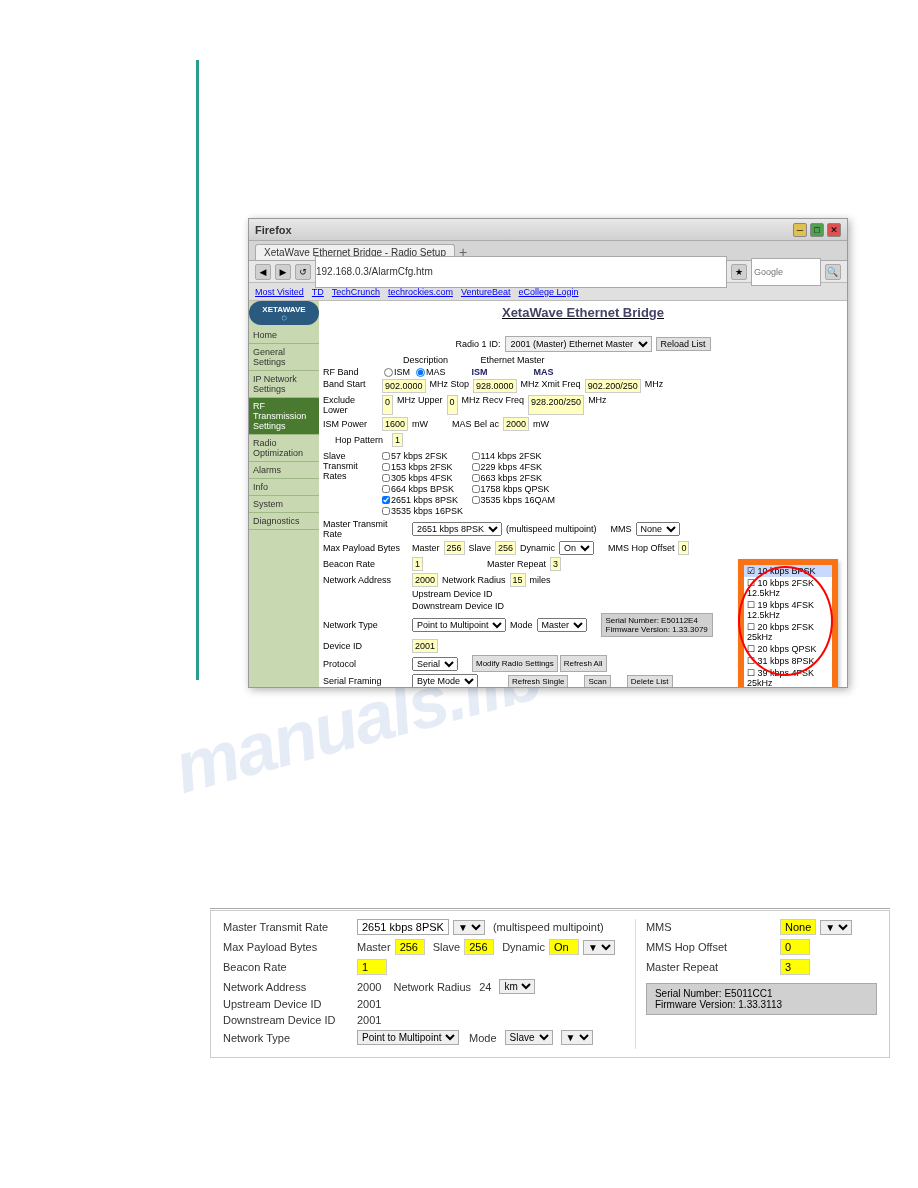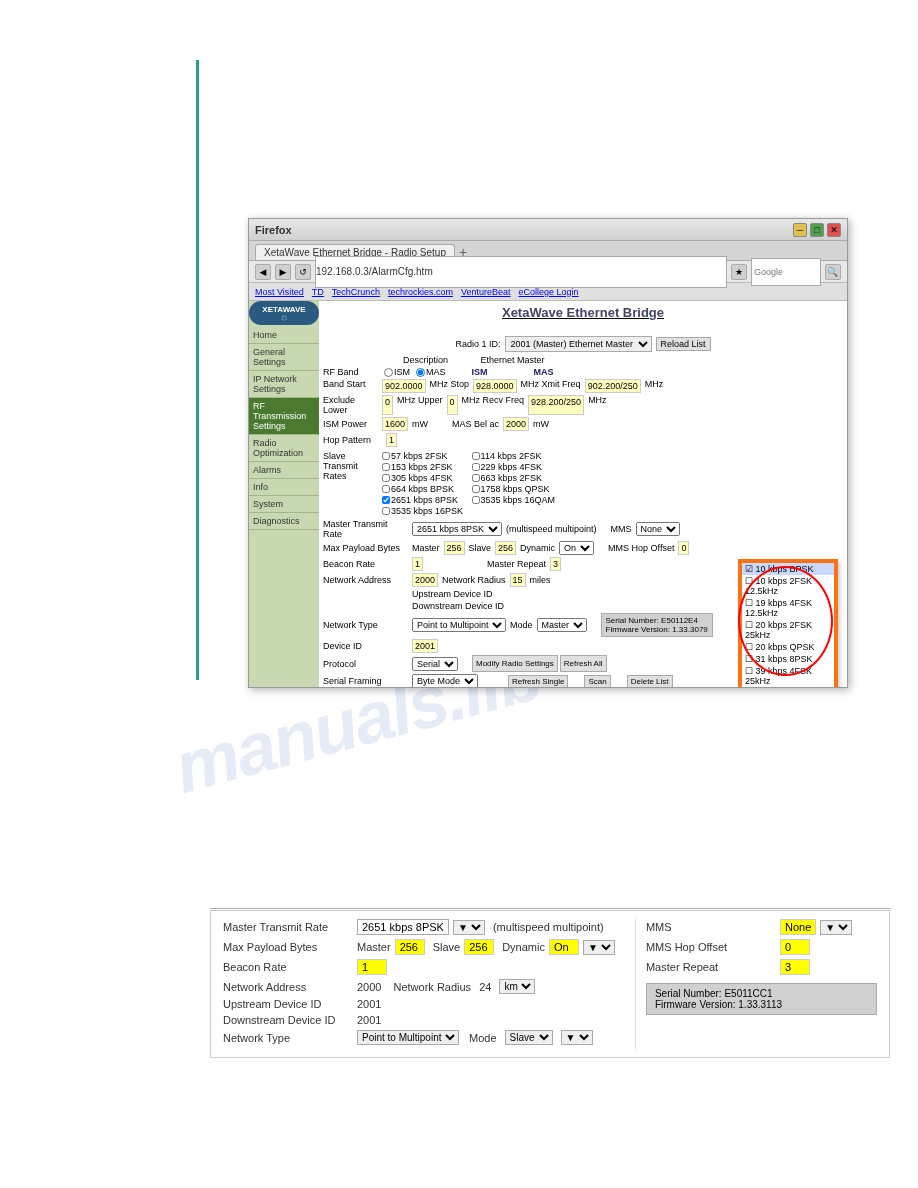--- a/index.html
+++ b/index.html
@@ -211,21 +211,21 @@
       pointer-events: none;
       z-index: 10;
     }
 
     
     .rates-dropdown {
       position: absolute;
       top: 108px;
       right: 5px;
       background: white;
-      border: 4px solid #f97316;
+      border: 6px solid #f97316;
       width: 100px;
       font-size: 9px;
       z-index: 5;
       box-shadow: 2px 2px 4px rgba(0,0,0,0.2);
     }
     .rates-dropdown-item {
       padding: 1px 3px;
       display: flex;
       align-items: center;
       gap: 2px;
@@ -434,21 +434,21 @@
 
         <div style="display:flex; font-size:9px; margin-bottom:2px; gap:4px;align-items:center;">
           <span style="width:55px;">ISM Power</span>
           <span class="form-value">1600</span>
           <span>mW</span>
           <span style="margin-left:20px;">MAS Bel ac</span>
           <span class="form-value">2000</span>
           <span>mW</span>
         </div>
 
-        <div style="display:flex; font-size:9px; margin-bottom:4px; gap:8px; align-items:center;">
+        <div style="display:flex; font-size:9px; margin-bottom:4px; gap:2px; align-items:center;margin-left:12px;">
           <span style="width:55px;">Hop Pattern</span>
           <span class="form-value">1</span>
         </div>
 
         <div style="display:flex; gap:4px; font-size:9px; margin-bottom:3px; position:relative;">
           <span style="width:55px; font-size:9px;">Slave Transmit Rates</span>
           <div style="display:grid; grid-template-columns:1fr 1fr; gap:1px 6px;">
             <label style="display:flex;align-items:center;gap:1px;"><input type="checkbox" style="width: 8px; height: 8px;"> 57 kbps 2FSK</label>
             <label style="display:flex;align-items:center;gap:1px;"><input type="checkbox" style="width: 8px; height: 8px;"> 114 kbps 2FSK</label>
             <label style="display:flex;align-items:center;gap:1px;"><input type="checkbox" style="width: 8px; height: 8px;"> 153 kbps 2FSK</label>

